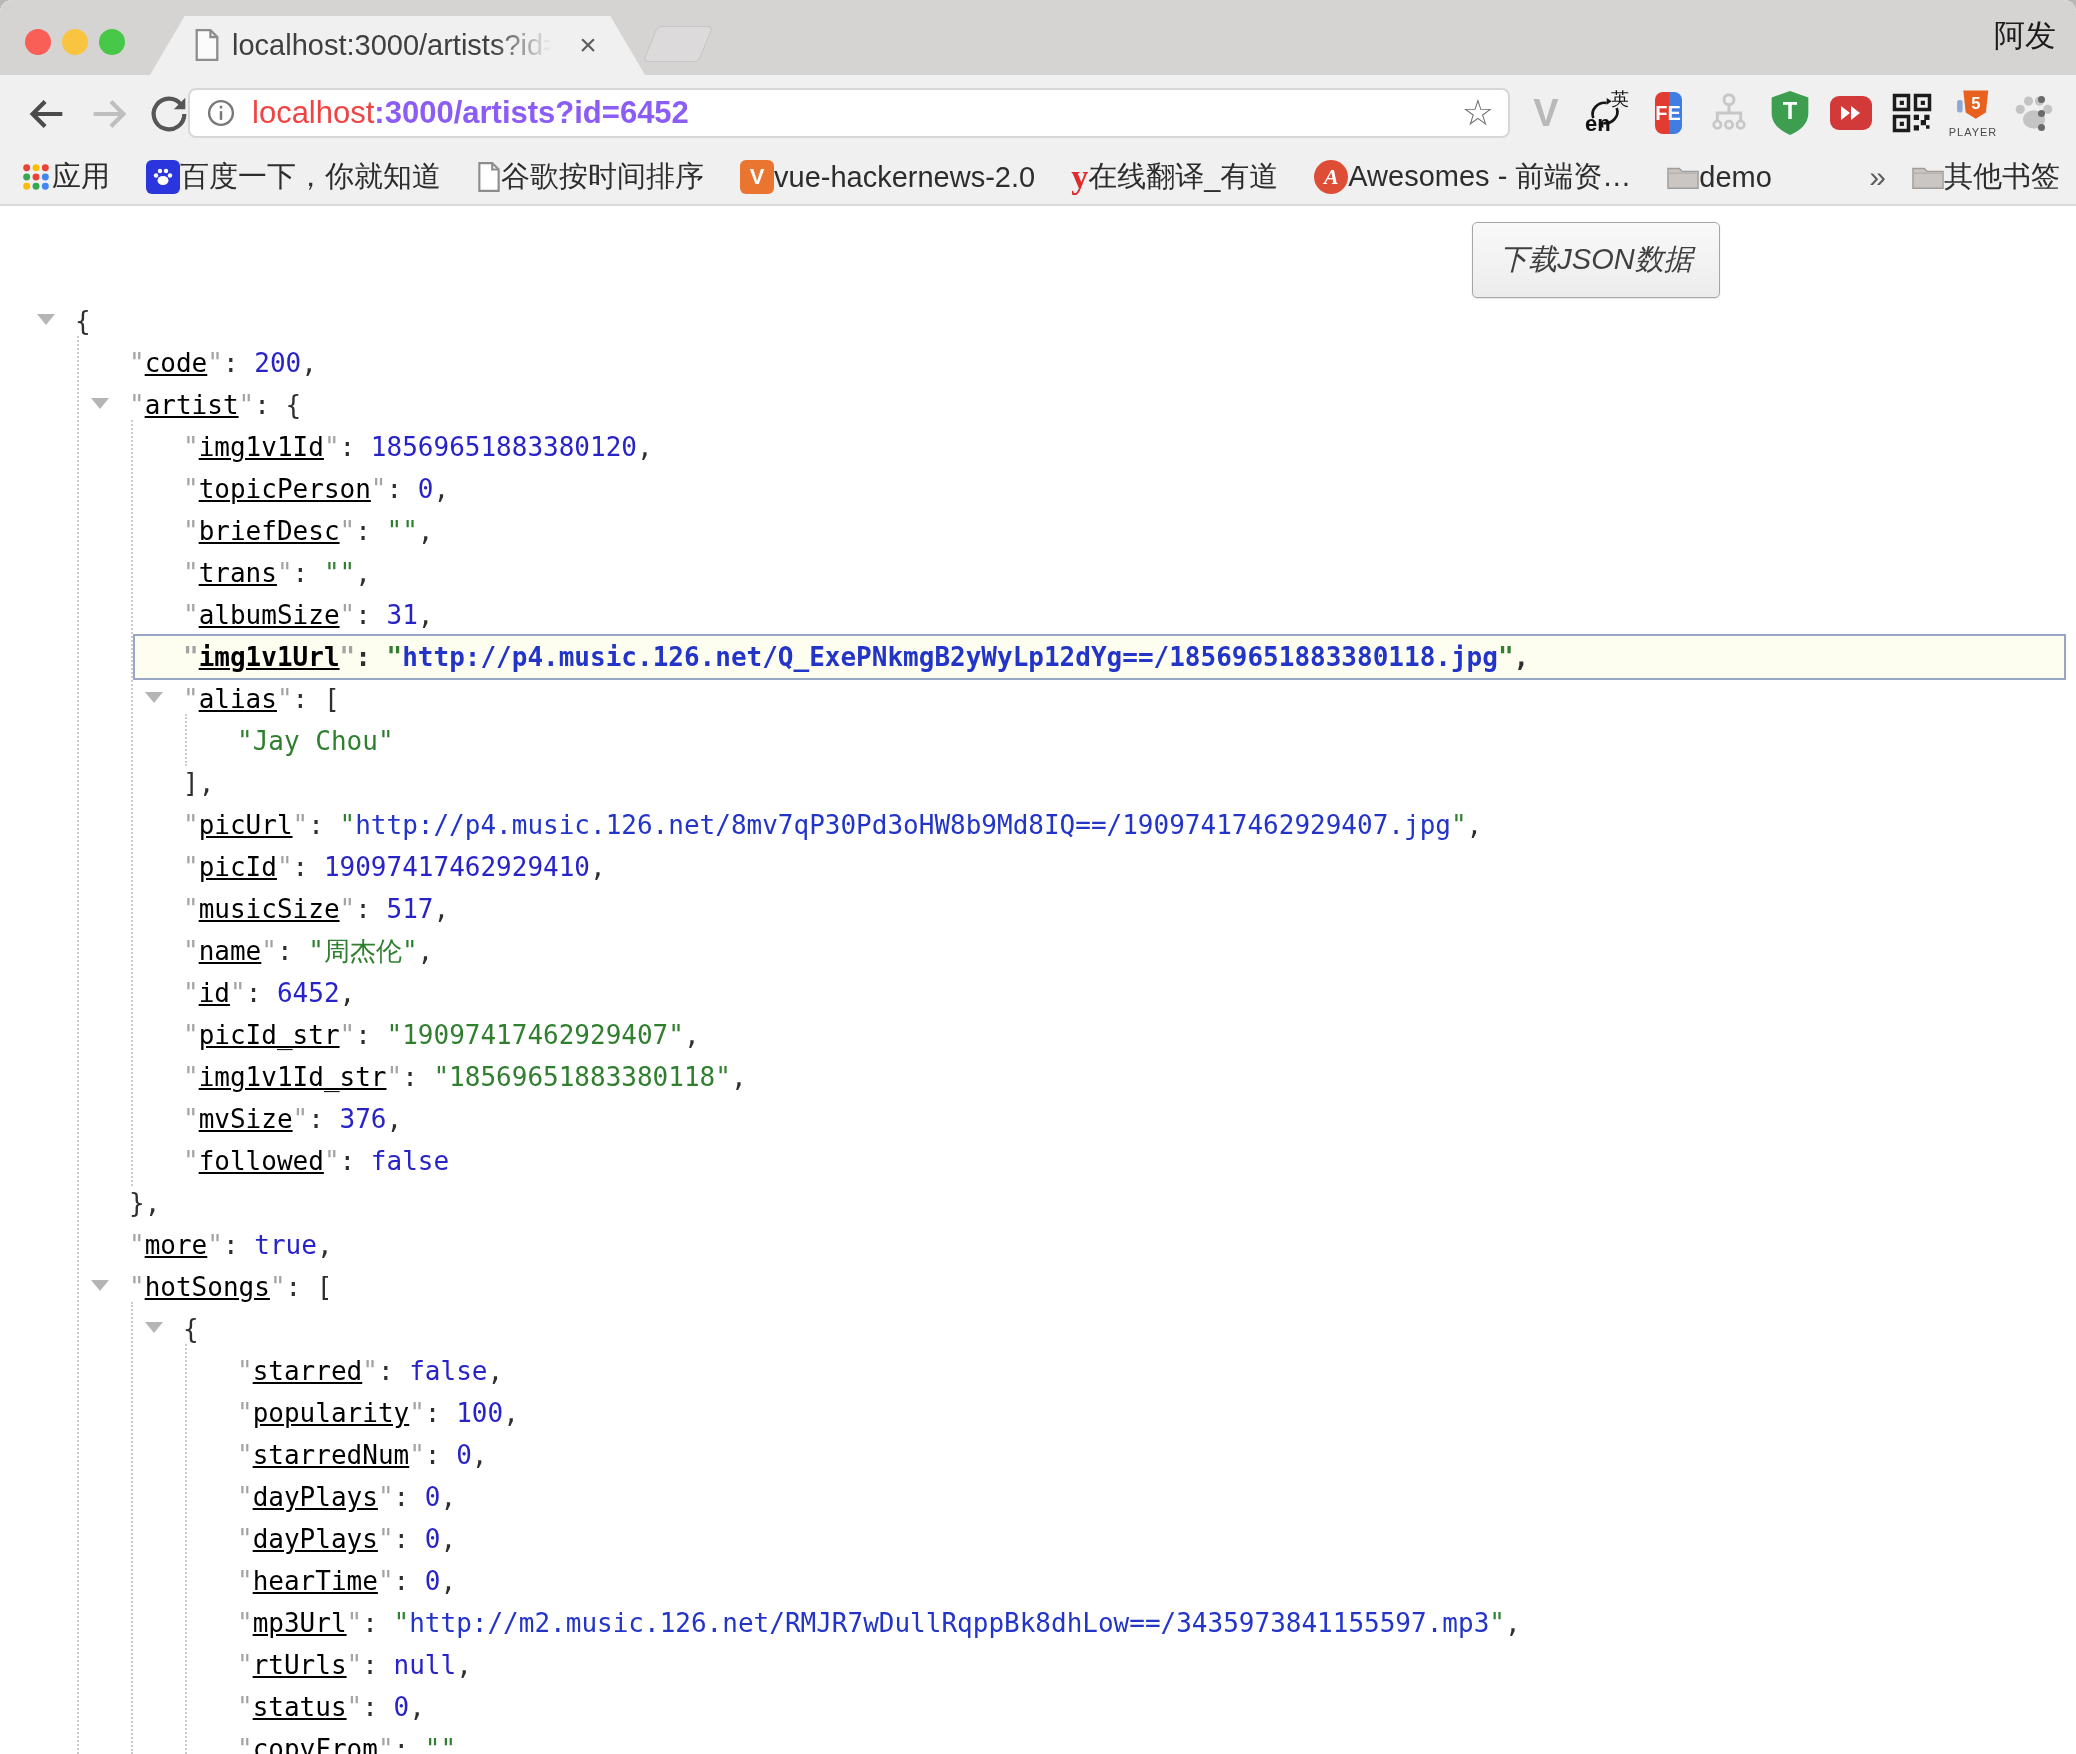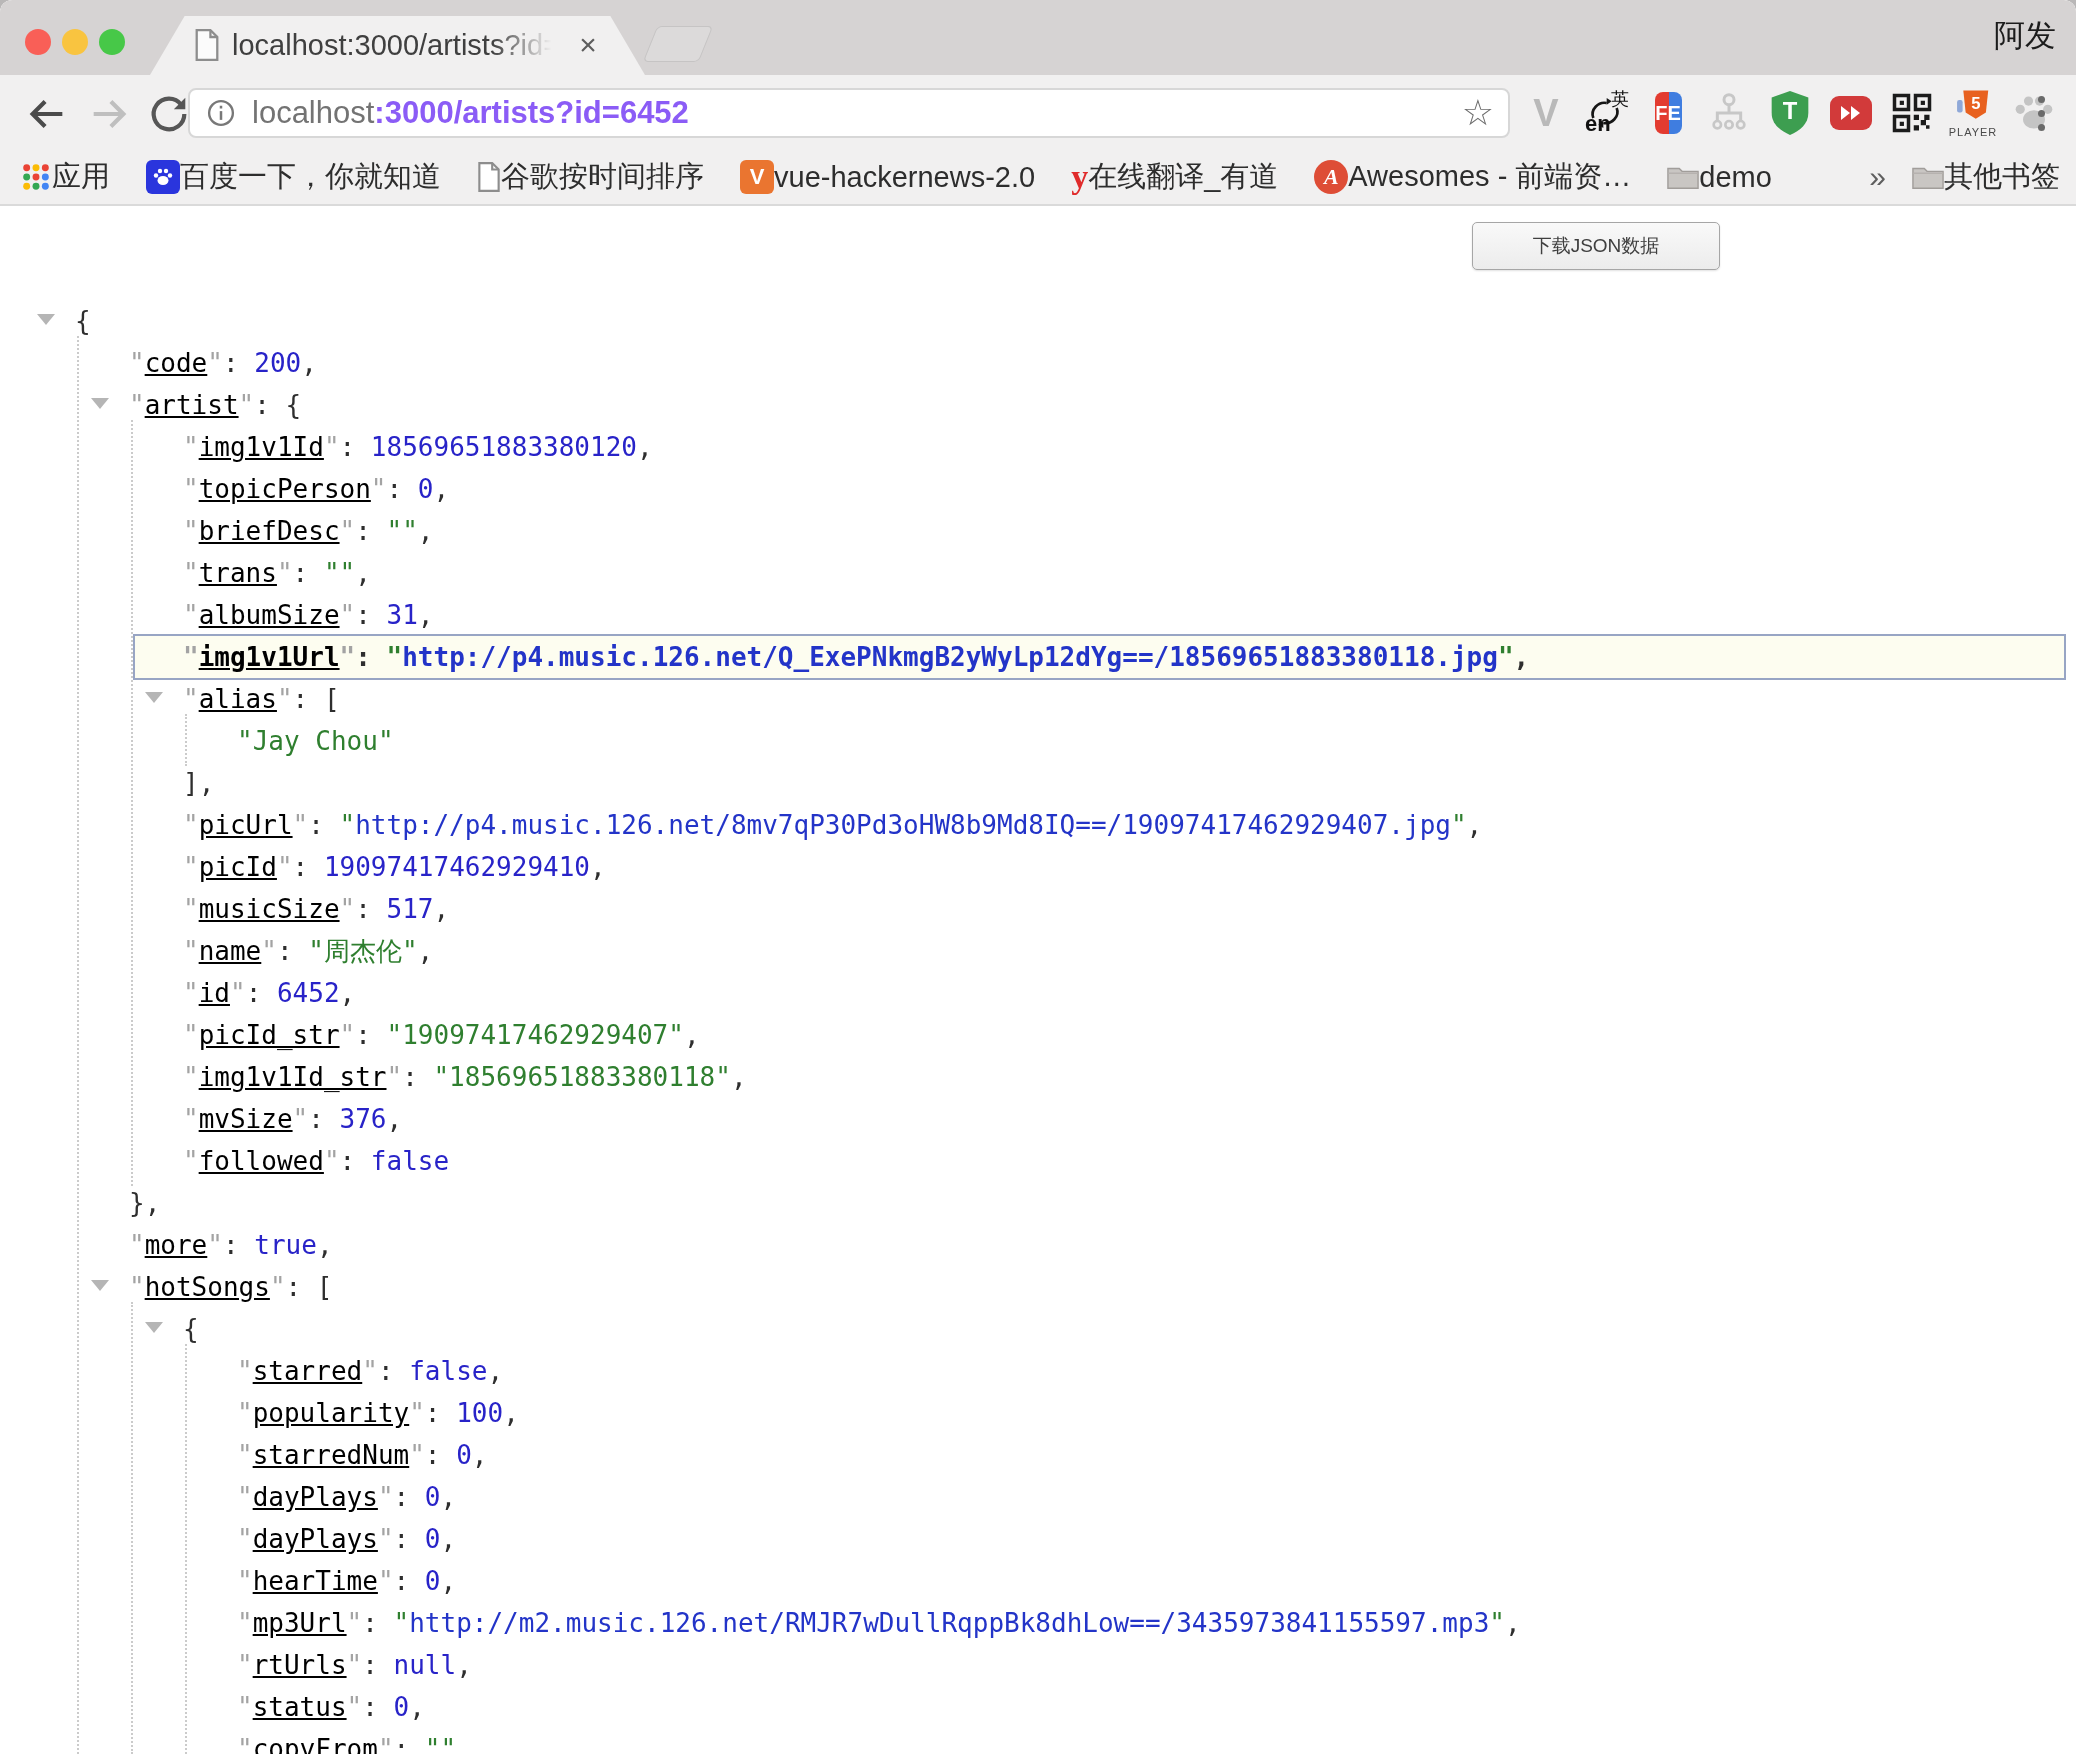--- a/index.html
+++ b/index.html
@@ -25,21 +25,21 @@
   .newtab{position:absolute;left:650px;top:26px;width:56px;height:36px;background:#dcdada;
           border:1px solid #c6c4c4;border-radius:5px;transform:skewX(-22deg);}
   .profile{position:absolute;right:20px;top:15px;font-size:31px;color:#1c1c1c;}
 
   
   .toolbar{position:absolute;left:0;top:75px;width:2076px;height:75px;background:#f1f0f0;}
   .navbtn{position:absolute;top:16px;width:46px;height:46px;}
   .omnibox{position:absolute;left:188px;top:13px;width:1322px;height:50px;background:#fff;
            border:2px solid #d7d7d7;border-radius:8px;}
   .url{position:absolute;left:62px;top:0;font-size:31px;line-height:46px;white-space:nowrap;}
-  .url .host{color:#737373;}
+  .url .host{color:#ef4444;}
   .url .rest{color:#8b5cf6;font-weight:bold;}
   .info-ic{position:absolute;left:16px;top:8px;}
   .star{position:absolute;right:14px;top:0;font-size:36px;line-height:46px;color:#6d6d6d;}
   .extrow{position:absolute;left:1524px;top:6px;width:500px;height:64px;display:flex;align-items:center;gap:17px;}
   .ext{width:44px;height:56px;display:flex;align-items:center;justify-content:center;position:relative;flex:0 0 auto;}
   .ext-v{font-size:38px;font-weight:bold;color:#b9b9b9;}
   .tr-zh{position:absolute;right:0;top:2px;font-size:18px;color:#111;}
   .tr-en{position:absolute;left:0;bottom:4px;font-size:22px;font-weight:bold;color:#111;}
   .fe{width:27px;height:42px;border-radius:8px;background:linear-gradient(90deg,#e33b30 0 50%,#3f7de0 50% 100%);
       color:#fff;font-weight:bold;font-size:20px;display:flex;align-items:center;justify-content:center;}
@@ -54,23 +54,23 @@
   .bookmarks{position:absolute;left:0;top:150px;width:2076px;height:56px;background:#f1f0f0;
              border-bottom:2px solid #dadada;display:flex;align-items:center;padding:0 16px 0 20px;gap:36px;}
   .bm{display:flex;align-items:center;font-size:29px;color:#2d2d2d;white-space:nowrap;flex:0 0 auto;}
   .bm-badge{width:34px;height:34px;border-radius:6px;color:#fff;font-weight:bold;font-size:22px;
             display:flex;align-items:center;justify-content:center;}
   .bm-right{position:absolute;right:16px;display:flex;align-items:center;gap:26px;}
   .chev{font-size:30px;color:#5f5f5f;}
 
   
   .content{position:absolute;left:0;top:206px;width:2076px;height:1548px;background:#fff;}
-  .btn{position:absolute;height:48px;border:1px solid #a6a6a6;border-radius:5px;
-       background:linear-gradient(#f9f9f9,#ececec);font-size:19px;color:#3f3f3f;
-       display:flex;align-items:center;justify-content:center;box-shadow:0 1px 2px rgba(0,0,0,.12);}
+  .btn{position:absolute;height:76px;border:1px solid #a6a6a6;border-radius:5px;
+       background:linear-gradient(#f9f9f9,#ececec);font-size:29px;color:#3f3f3f;
+       display:flex;align-items:center;justify-content:center;box-shadow:0 1px 2px rgba(0,0,0,.12);font-style:italic;}
   .dl{left:1472px;top:16px;width:248px;}
   .seg{position:absolute;left:1744px;top:16px;width:326px;height:60px;border:1px solid #a6a6a6;border-radius:5px;
        display:flex;overflow:hidden;box-shadow:0 1px 2px rgba(0,0,0,.12);}
   .seg>div{flex:1;display:flex;align-items:center;justify-content:center;font-size:29px;color:#3f3f3f;}
   .seg .on{background:#d7d6d6;box-shadow:inset 0 1px 3px rgba(0,0,0,.18);}
   .seg .off{background:#fcfcfc;border-left:1px solid #b4b4b4;}
 
   
   #json-tree{position:absolute;left:0;top:94px;width:2076px;height:1454px;overflow:hidden;}
   .jrow{position:absolute;left:0;right:0;height:42px;line-height:42px;white-space:pre;z-index:1;

